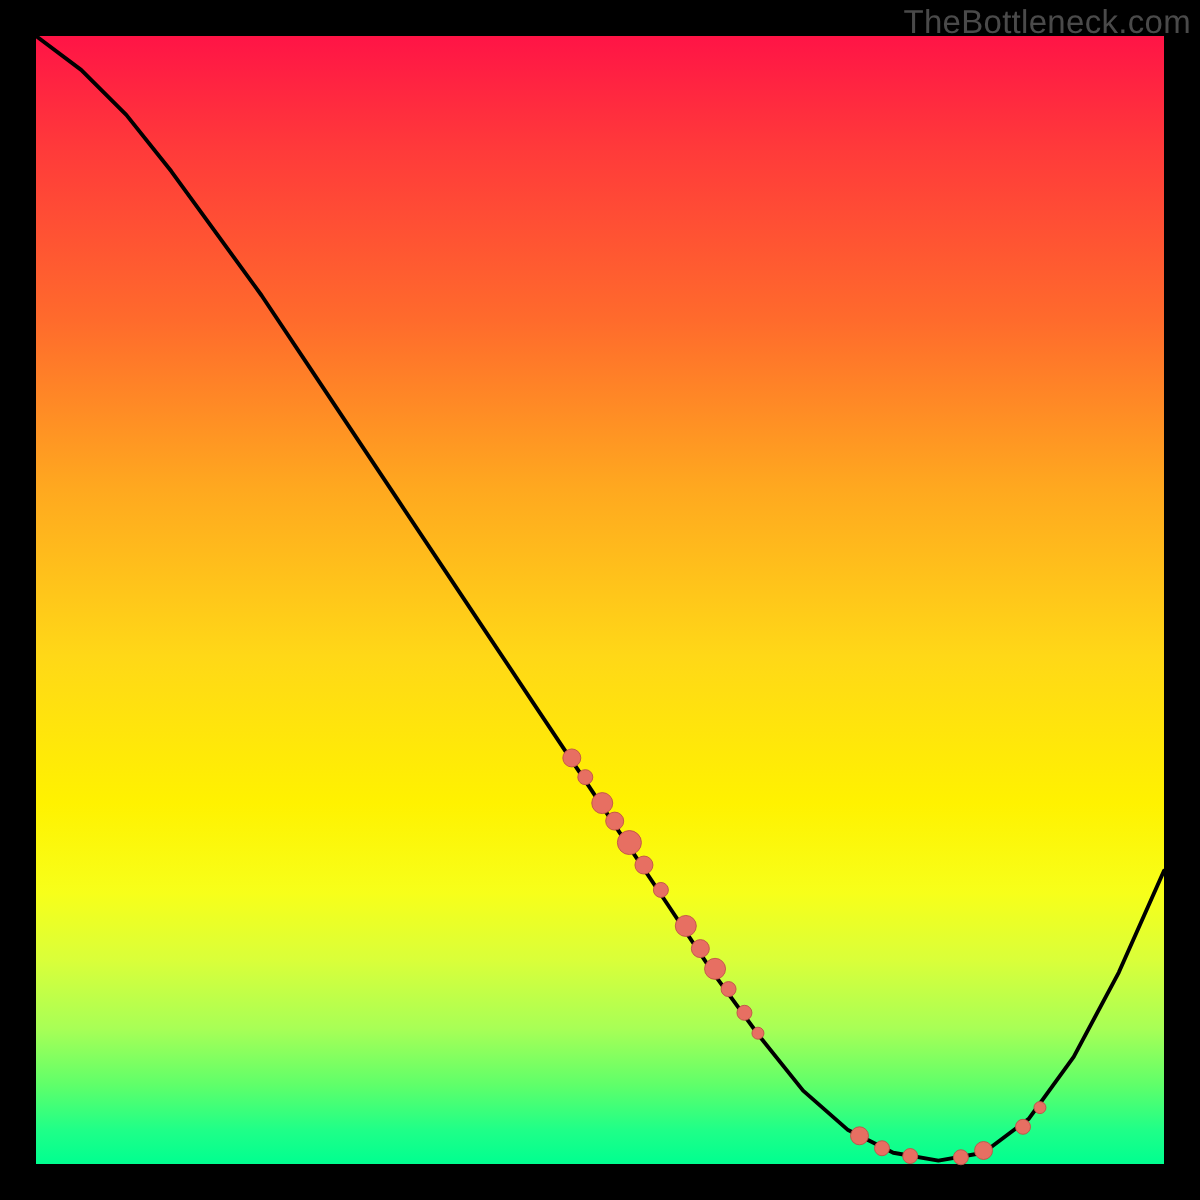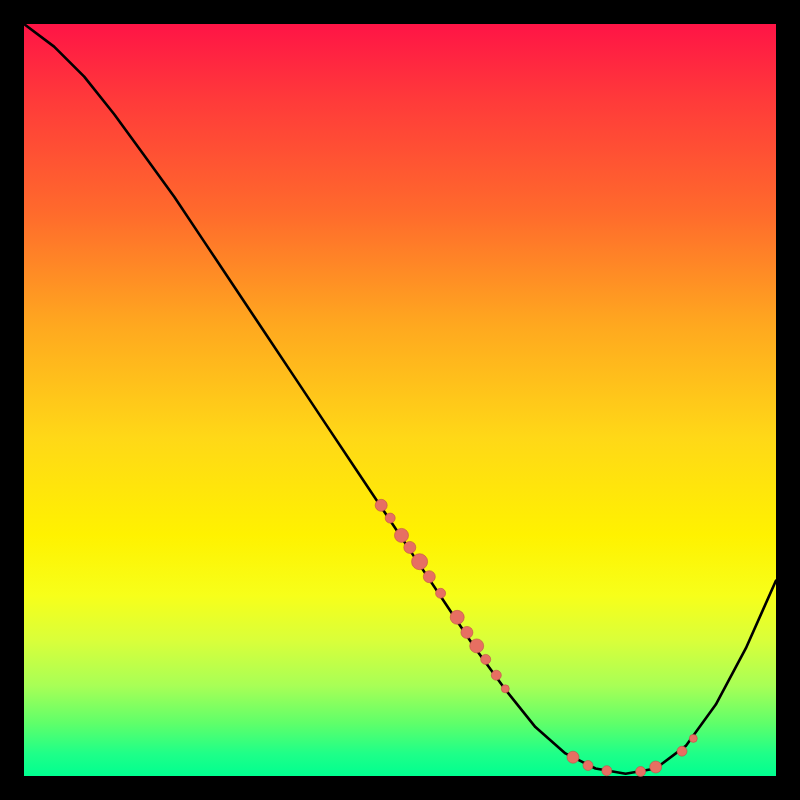--- a/index.html
+++ b/index.html
@@ -83,13 +83,14 @@
           <circle cx="564.0" cy="741.5" r="5" fill="#e76f62" stroke="#c05048" stroke-width="0.6"></circle>
           <circle cx="582.8" cy="746.7" r="5" fill="#e76f62" stroke="#c05048" stroke-width="0.6"></circle>
           <circle cx="616.6" cy="747.5" r="5" fill="#e76f62" stroke="#c05048" stroke-width="0.6"></circle>
           <circle cx="631.7" cy="743.0" r="6" fill="#e76f62" stroke="#c05048" stroke-width="0.6"></circle>
           <circle cx="658.0" cy="727.2" r="5" fill="#e76f62" stroke="#c05048" stroke-width="0.6"></circle>
           <circle cx="669.3" cy="714.4" r="4" fill="#e76f62" stroke="#c05048" stroke-width="0.6"></circle>
         </g>
     </svg>
   </div>
 
+  <div class="watermark">TheBottleneck.com</div>
 </div>
 
 </body></html>

